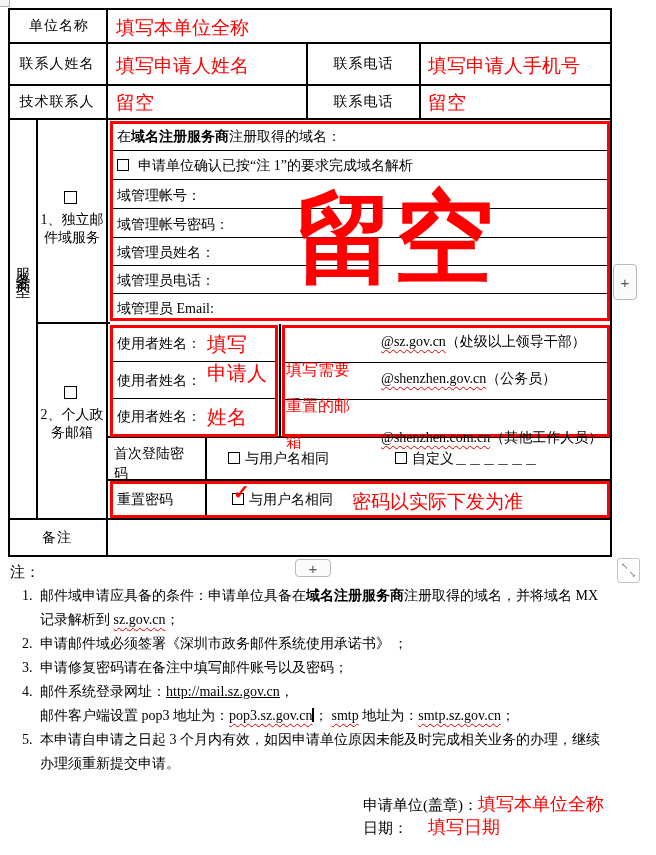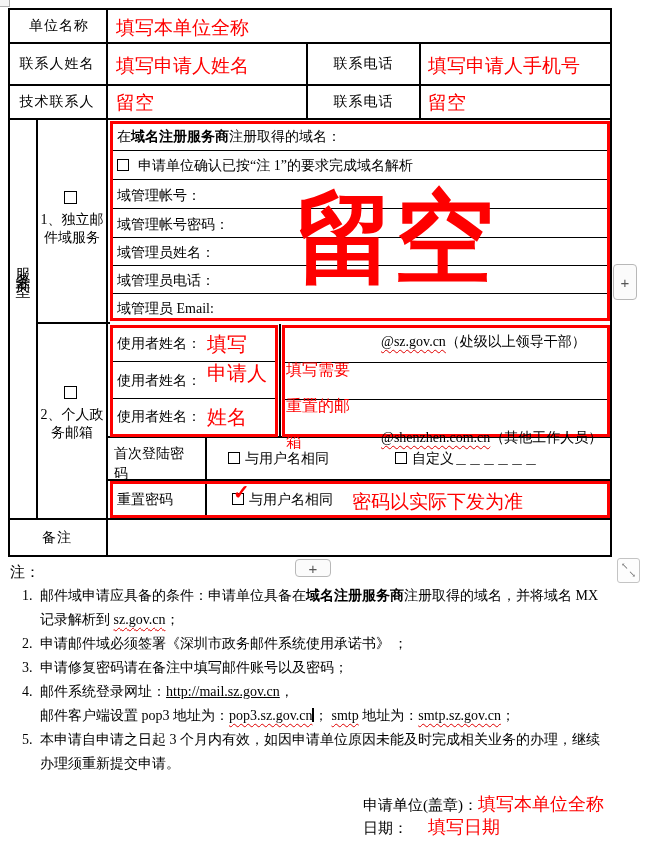--- a/index.html
+++ b/index.html
@@ -119,20 +119,21 @@
   <div class="txt" style="left:117px;top:335px;">使用者姓名：</div>
   <div class="ann" style="left:207px;top:331px;font-size:20px;">填写</div>
   <div class="txt" style="left:117px;top:372px;">使用者姓名：</div>
   <div class="ann" style="left:207px;top:360px;font-size:20px;">申请人</div>
   <div class="txt" style="left:117px;top:408px;">使用者姓名：</div>
   <div class="ann" style="left:207px;top:404px;font-size:20px;">姓名</div>
 
   <div class="ann" style="left:286px;top:352px;font-size:16px;white-space:normal;width:78px;line-height:36px;">填写需要重置的邮箱</div>
 
   <div class="txt" style="left:381px;top:333px;"><span class="wavy">@sz.gov.cn</span><span>（处级以上领导干部）</span></div>
+  <div class="txt" style="left:381px;top:370px;"><span class="wavy">@shenzhen.gov.cn</span><span>（公务员）</span></div>
   <div class="txt" style="left:381px;top:429px;"><span class="wavy">@shenzhen.com.cn</span><span>（其他工作人员）</span></div>
 
   <div class="txt" style="left:114px;top:444px;white-space:normal;width:76px;line-height:20px;">首次登陆密码</div>
   <div class="txt" style="left:228px;top:450px;"><span class="cb"></span><span>与用户名相同</span></div>
   <div class="txt" style="left:395px;top:450px;"><span class="cb"></span><span>自定义</span><span>＿＿＿＿＿＿</span></div>
 
   <div class="redbox" style="left:110px;top:481px;width:500px;height:37px;"></div>
   <div class="txt" style="left:117px;top:491px;">重置密码</div>
   <div class="txt" style="left:232px;top:491px;"><span class="cb"></span><span>与用户名相同</span></div>
   <div class="check" style="left:233px;top:482px;">✓</div>

